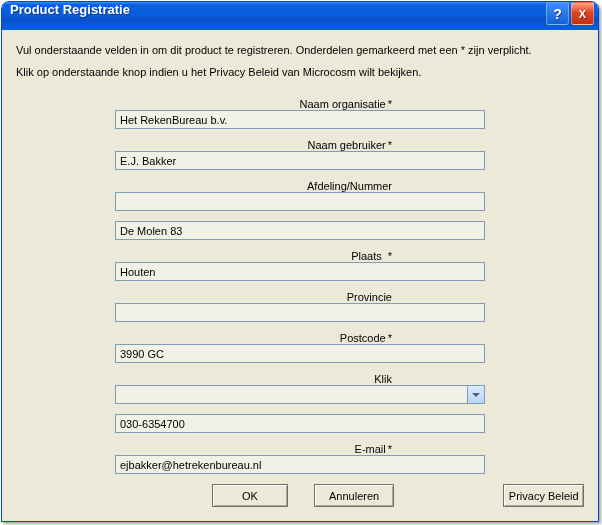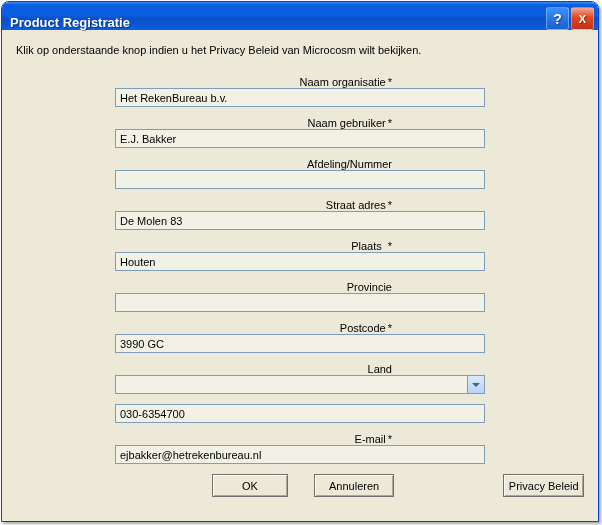--- a/index.html
+++ b/index.html
@@ -20,21 +20,21 @@
     background: #ece9d8;
     overflow: hidden;
     position: relative;
     box-shadow: 2px 2px 3px rgba(0,0,0,.35);
     margin: 1px;
   }
   .titlebar {
     height: 28px;
     background: linear-gradient(to bottom,#3b8df2 0%,#0a5fe0 10%,#0a5fe0 45%,#0850c8 60%,#0a5fe0 100%);
     display: flex;
-    align-items: flex-end;
+    align-items: flex-start;
     padding: 0 4px 0 8px;
     color: #fff;
     font-weight: bold;
     font-size: 13px;
     text-shadow: 1px 1px 1px rgba(0,0,0,.4);
     border-radius: 6px 6px 0 0;
   }
   .titlebar .title { flex: 1; }
   .tbtn {
     width: 21px; height: 21px;
@@ -127,20 +127,21 @@
     <div class="tbtn tbtn-help">
       <span>?</span>
     </div>
     <div class="tbtn tbtn-close">
       <span>X</span>
     </div>
   </div>
 
   <div class="client">
 
+    <div class="instr">Vul onderstaande velden in om dit product te registreren. Onderdelen gemarkeerd met een * zijn verplicht.</div>
     <div class="instr">Klik op onderstaande knop indien u het Privacy Beleid van Microcosm wilt bekijken.</div>
 
     <div class="form-area">
 
       <div class="row">
         <div class="label">
           <span>Naam organisatie</span><span class="req">*</span>
         </div>
         <div class="field"><input class="text" value="Het RekenBureau b.v." style=""></div>
       </div>
@@ -153,23 +154,20 @@
       </div>
 
       <div class="row">
         <div class="label">
           <span>Afdeling/Nummer</span>
         </div>
         <div class="field"><input class="text" value="" style=""></div>
       </div>
 
       <div class="row">
-        <div class="label">
-          <span>Straat adres</span><span class="req">*</span>
-        </div>
         <div class="field"><input class="text" value="De Molen 83" style=""></div>
       </div>
 
       <div class="row">
         <div class="label">
           <span>Plaats</span><span class="req" style="padding-left:6px">*</span>
         </div>
         <div class="field"><input class="text" value="Houten" style=""></div>
       </div>
 
@@ -182,21 +180,21 @@
 
       <div class="row">
         <div class="label">
           <span>Postcode</span><span class="req">*</span>
         </div>
         <div class="field"><input class="text" value="3990 GC" style=""></div>
       </div>
 
       <div class="row">
         <div class="label">
-          <span>Land</span>
+          <span>Klik</span>
         </div>
         <div class="field">
           <div class="select">
             <div class="value"></div>
             <div class="arrow"></div>
           </div>
         </div>
       </div>
 
       <div class="row">

